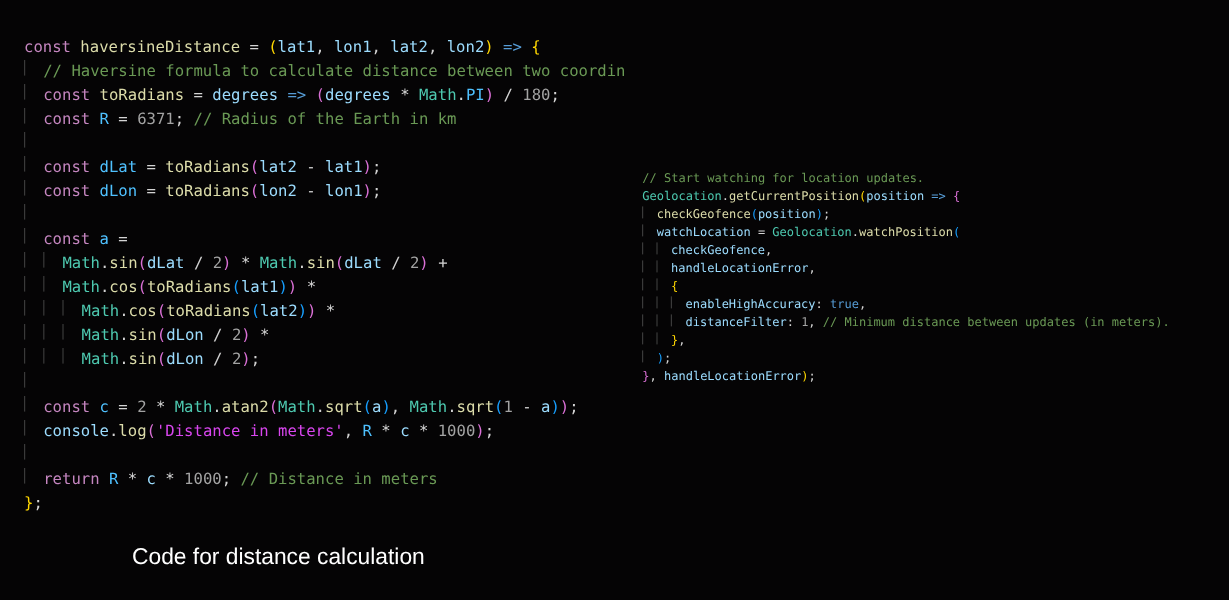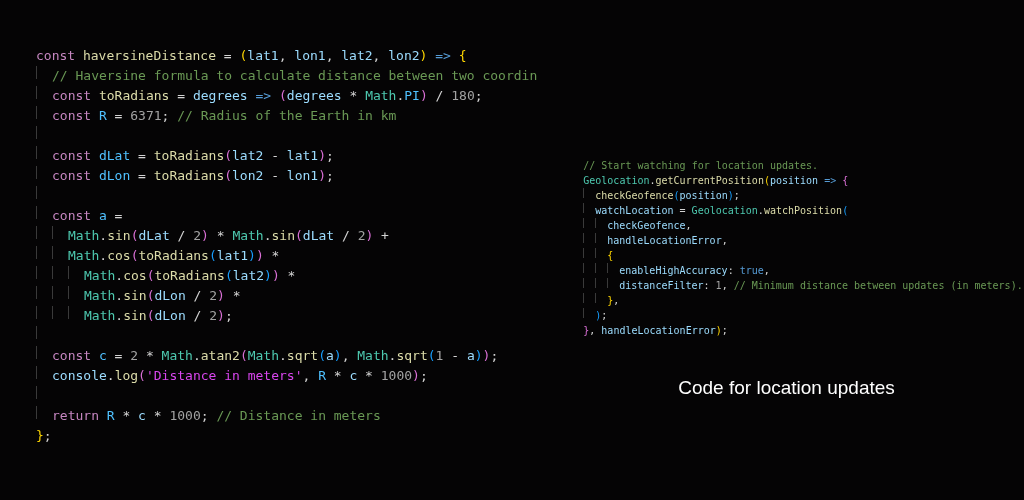--- a/index.html
+++ b/index.html
@@ -32,21 +32,21 @@
     font-family: -apple-system, BlinkMacSystemFont, "Segoe UI", Helvetica, Arial, sans-serif;
     color: #ffffff;
     font-size: 19px;
     font-weight: 400;
     text-align: center;
   }
   .caption.left { padding-top: 24px; text-align: left; padding-left: 110px; }
   .caption.right{ padding-top: 23px; text-align: left; padding-left: 125px; }
 
   pre {
-    margin: 16px;
+    margin: 0;
     white-space: pre;
   }
   .left pre { font-size: 13px; line-height: 20px; }
   .right pre { font-size: 10px; line-height: 15px; }
 
   .right .code { padding-left: 14px; padding-top: 112px; }
 
   
   .ig { border-left: 1px solid #3a3a3a; box-sizing: border-box; }
 
@@ -69,20 +69,20 @@
   .br3  { color: #179fff; }          
 </style>
 </head>
 <body>
 
 <div class="wrap">
   <div class="col left">
     <div class="code">
       <pre><div style="display: flex; align-items: flex-start;"><span><span class="kw">const</span><span class="pn"> </span><span class="fn">haversineDistance</span><span class="pn"> = </span><span class="br1">(</span><span class="prm">lat1</span><span class="pn">, </span><span class="prm">lon1</span><span class="pn">, </span><span class="prm">lat2</span><span class="pn">, </span><span class="prm">lon2</span><span class="br1">)</span><span class="pn"> </span><span class="arr">=&gt;</span><span class="pn"> </span><span class="br1">{</span></span></div><div style="display: flex; align-items: flex-start;"><span class="ig" style="display: inline-block; width: 16px; height: 1em;">&nbsp;</span><span><span class="cmt">// Haversine formula to calculate distance between two coordin</span></span></div><div style="display: flex; align-items: flex-start;"><span class="ig" style="display: inline-block; width: 16px; height: 1em;">&nbsp;</span><span><span class="kw">const</span><span class="pn"> </span><span class="fn">toRadians</span><span class="pn"> = </span><span class="prm">degrees</span><span class="pn"> </span><span class="arr">=&gt;</span><span class="pn"> </span><span class="br2">(</span><span class="name">degrees</span><span class="op"> * </span><span class="cls">Math</span><span class="pn">.</span><span class="name2">PI</span><span class="br2">)</span><span class="op"> / </span><span class="num">180</span><span class="pn">;</span></span></div><div style="display: flex; align-items: flex-start;"><span class="ig" style="display: inline-block; width: 16px; height: 1em;">&nbsp;</span><span><span class="kw">const</span><span class="pn"> </span><span class="name2">R</span><span class="pn"> = </span><span class="num">6371</span><span class="pn">; </span><span class="cmt">// Radius of the Earth in km</span></span></div><div style="display: flex; align-items: flex-start;"><span class="ig" style="display: inline-block; width: 16px; height: 1em;">&nbsp;</span><span>&nbsp;</span></div><div style="display: flex; align-items: flex-start;"><span class="ig" style="display: inline-block; width: 16px; height: 1em;">&nbsp;</span><span><span class="kw">const</span><span class="pn"> </span><span class="name2">dLat</span><span class="pn"> = </span><span class="fn">toRadians</span><span class="br2">(</span><span class="name">lat2</span><span class="op"> - </span><span class="name">lat1</span><span class="br2">)</span><span class="pn">;</span></span></div><div style="display: flex; align-items: flex-start;"><span class="ig" style="display: inline-block; width: 16px; height: 1em;">&nbsp;</span><span><span class="kw">const</span><span class="pn"> </span><span class="name2">dLon</span><span class="pn"> = </span><span class="fn">toRadians</span><span class="br2">(</span><span class="name">lon2</span><span class="op"> - </span><span class="name">lon1</span><span class="br2">)</span><span class="pn">;</span></span></div><div style="display: flex; align-items: flex-start;"><span class="ig" style="display: inline-block; width: 16px; height: 1em;">&nbsp;</span><span>&nbsp;</span></div><div style="display: flex; align-items: flex-start;"><span class="ig" style="display: inline-block; width: 16px; height: 1em;">&nbsp;</span><span><span class="kw">const</span><span class="pn"> </span><span class="name2">a</span><span class="pn"> =</span></span></div><div style="display: flex; align-items: flex-start;"><span class="ig" style="display: inline-block; width: 16px; height: 1em;">&nbsp;</span><span class="ig" style="display: inline-block; width: 16px; height: 1em;">&nbsp;</span><span><span class="cls">Math</span><span class="pn">.</span><span class="fn">sin</span><span class="br2">(</span><span class="name">dLat</span><span class="op"> / </span><span class="num">2</span><span class="br2">)</span><span class="op"> * </span><span class="cls">Math</span><span class="pn">.</span><span class="fn">sin</span><span class="br2">(</span><span class="name">dLat</span><span class="op"> / </span><span class="num">2</span><span class="br2">)</span><span class="op"> +</span></span></div><div style="display: flex; align-items: flex-start;"><span class="ig" style="display: inline-block; width: 16px; height: 1em;">&nbsp;</span><span class="ig" style="display: inline-block; width: 16px; height: 1em;">&nbsp;</span><span><span class="cls">Math</span><span class="pn">.</span><span class="fn">cos</span><span class="br2">(</span><span class="fn">toRadians</span><span class="br3">(</span><span class="name">lat1</span><span class="br3">)</span><span class="br2">)</span><span class="op"> *</span></span></div><div style="display: flex; align-items: flex-start;"><span class="ig" style="display: inline-block; width: 16px; height: 1em;">&nbsp;</span><span class="ig" style="display: inline-block; width: 16px; height: 1em;">&nbsp;</span><span class="ig" style="display: inline-block; width: 16px; height: 1em;">&nbsp;</span><span><span class="cls">Math</span><span class="pn">.</span><span class="fn">cos</span><span class="br2">(</span><span class="fn">toRadians</span><span class="br3">(</span><span class="name">lat2</span><span class="br3">)</span><span class="br2">)</span><span class="op"> *</span></span></div><div style="display: flex; align-items: flex-start;"><span class="ig" style="display: inline-block; width: 16px; height: 1em;">&nbsp;</span><span class="ig" style="display: inline-block; width: 16px; height: 1em;">&nbsp;</span><span class="ig" style="display: inline-block; width: 16px; height: 1em;">&nbsp;</span><span><span class="cls">Math</span><span class="pn">.</span><span class="fn">sin</span><span class="br2">(</span><span class="name">dLon</span><span class="op"> / </span><span class="num">2</span><span class="br2">)</span><span class="op"> *</span></span></div><div style="display: flex; align-items: flex-start;"><span class="ig" style="display: inline-block; width: 16px; height: 1em;">&nbsp;</span><span class="ig" style="display: inline-block; width: 16px; height: 1em;">&nbsp;</span><span class="ig" style="display: inline-block; width: 16px; height: 1em;">&nbsp;</span><span><span class="cls">Math</span><span class="pn">.</span><span class="fn">sin</span><span class="br2">(</span><span class="name">dLon</span><span class="op"> / </span><span class="num">2</span><span class="br2">)</span><span class="pn">;</span></span></div><div style="display: flex; align-items: flex-start;"><span class="ig" style="display: inline-block; width: 16px; height: 1em;">&nbsp;</span><span>&nbsp;</span></div><div style="display: flex; align-items: flex-start;"><span class="ig" style="display: inline-block; width: 16px; height: 1em;">&nbsp;</span><span><span class="kw">const</span><span class="pn"> </span><span class="name2">c</span><span class="pn"> = </span><span class="num">2</span><span class="op"> * </span><span class="cls">Math</span><span class="pn">.</span><span class="fn">atan2</span><span class="br2">(</span><span class="cls">Math</span><span class="pn">.</span><span class="fn">sqrt</span><span class="br3">(</span><span class="name">a</span><span class="br3">)</span><span class="pn">, </span><span class="cls">Math</span><span class="pn">.</span><span class="fn">sqrt</span><span class="br3">(</span><span class="num">1</span><span class="op"> - </span><span class="name">a</span><span class="br3">)</span><span class="br2">)</span><span class="pn">;</span></span></div><div style="display: flex; align-items: flex-start;"><span class="ig" style="display: inline-block; width: 16px; height: 1em;">&nbsp;</span><span><span class="name">console</span><span class="pn">.</span><span class="fn">log</span><span class="br2">(</span><span class="str">'Distance in meters'</span><span class="pn">, </span><span class="name2">R</span><span class="op"> * </span><span class="name">c</span><span class="op"> * </span><span class="num">1000</span><span class="br2">)</span><span class="pn">;</span></span></div><div style="display: flex; align-items: flex-start;"><span class="ig" style="display: inline-block; width: 16px; height: 1em;">&nbsp;</span><span>&nbsp;</span></div><div style="display: flex; align-items: flex-start;"><span class="ig" style="display: inline-block; width: 16px; height: 1em;">&nbsp;</span><span><span class="kw">return</span><span class="pn"> </span><span class="name2">R</span><span class="op"> * </span><span class="name">c</span><span class="op"> * </span><span class="num">1000</span><span class="pn">; </span><span class="cmt">// Distance in meters</span></span></div><div style="display: flex; align-items: flex-start;"><span><span class="br1">}</span><span class="pn">;</span></span></div></pre>
     </div>
+    <div class="caption left">Code for distance calculation</div>
   </div>
   <div class="col right">
     <div class="code">
       <pre><div style="display: flex; align-items: flex-start;"><span><span class="cmt">// Start watching for location updates.</span></span></div><div style="display: flex; align-items: flex-start;"><span><span class="cls">Geolocation</span><span class="pn">.</span><span class="fn">getCurrentPosition</span><span class="br1">(</span><span class="prm">position</span><span class="pn"> </span><span class="arr">=&gt;</span><span class="pn"> </span><span class="br2">{</span></span></div><div style="display: flex; align-items: flex-start;"><span class="ig" style="display: inline-block; width: 12px; height: 1em;">&nbsp;</span><span><span class="fn">checkGeofence</span><span class="br3">(</span><span class="name">position</span><span class="br3">)</span><span class="pn">;</span></span></div><div style="display: flex; align-items: flex-start;"><span class="ig" style="display: inline-block; width: 12px; height: 1em;">&nbsp;</span><span><span class="name">watchLocation</span><span class="pn"> = </span><span class="cls">Geolocation</span><span class="pn">.</span><span class="fn">watchPosition</span><span class="br3">(</span></span></div><div style="display: flex; align-items: flex-start;"><span class="ig" style="display: inline-block; width: 12px; height: 1em;">&nbsp;</span><span class="ig" style="display: inline-block; width: 12px; height: 1em;">&nbsp;</span><span><span class="name">checkGeofence</span><span class="pn">,</span></span></div><div style="display: flex; align-items: flex-start;"><span class="ig" style="display: inline-block; width: 12px; height: 1em;">&nbsp;</span><span class="ig" style="display: inline-block; width: 12px; height: 1em;">&nbsp;</span><span><span class="name">handleLocationError</span><span class="pn">,</span></span></div><div style="display: flex; align-items: flex-start;"><span class="ig" style="display: inline-block; width: 12px; height: 1em;">&nbsp;</span><span class="ig" style="display: inline-block; width: 12px; height: 1em;">&nbsp;</span><span><span class="br1">{</span></span></div><div style="display: flex; align-items: flex-start;"><span class="ig" style="display: inline-block; width: 12px; height: 1em;">&nbsp;</span><span class="ig" style="display: inline-block; width: 12px; height: 1em;">&nbsp;</span><span class="ig" style="display: inline-block; width: 12px; height: 1em;">&nbsp;</span><span><span class="name">enableHighAccuracy</span><span class="pn">: </span><span class="bool">true</span><span class="pn">,</span></span></div><div style="display: flex; align-items: flex-start;"><span class="ig" style="display: inline-block; width: 12px; height: 1em;">&nbsp;</span><span class="ig" style="display: inline-block; width: 12px; height: 1em;">&nbsp;</span><span class="ig" style="display: inline-block; width: 12px; height: 1em;">&nbsp;</span><span><span class="name">distanceFilter</span><span class="pn">: </span><span class="num">1</span><span class="pn">, </span><span class="cmt">// Minimum distance between updates (in meters).</span></span></div><div style="display: flex; align-items: flex-start;"><span class="ig" style="display: inline-block; width: 12px; height: 1em;">&nbsp;</span><span class="ig" style="display: inline-block; width: 12px; height: 1em;">&nbsp;</span><span><span class="br1">}</span><span class="pn">,</span></span></div><div style="display: flex; align-items: flex-start;"><span class="ig" style="display: inline-block; width: 12px; height: 1em;">&nbsp;</span><span><span class="br3">)</span><span class="pn">;</span></span></div><div style="display: flex; align-items: flex-start;"><span><span class="br2">}</span><span class="pn">, </span><span class="name">handleLocationError</span><span class="br1">)</span><span class="pn">;</span></span></div></pre>
     </div>
-    <div class="caption right">Code for location updates</div>
   </div>
 </div>
 
 </body></html>

